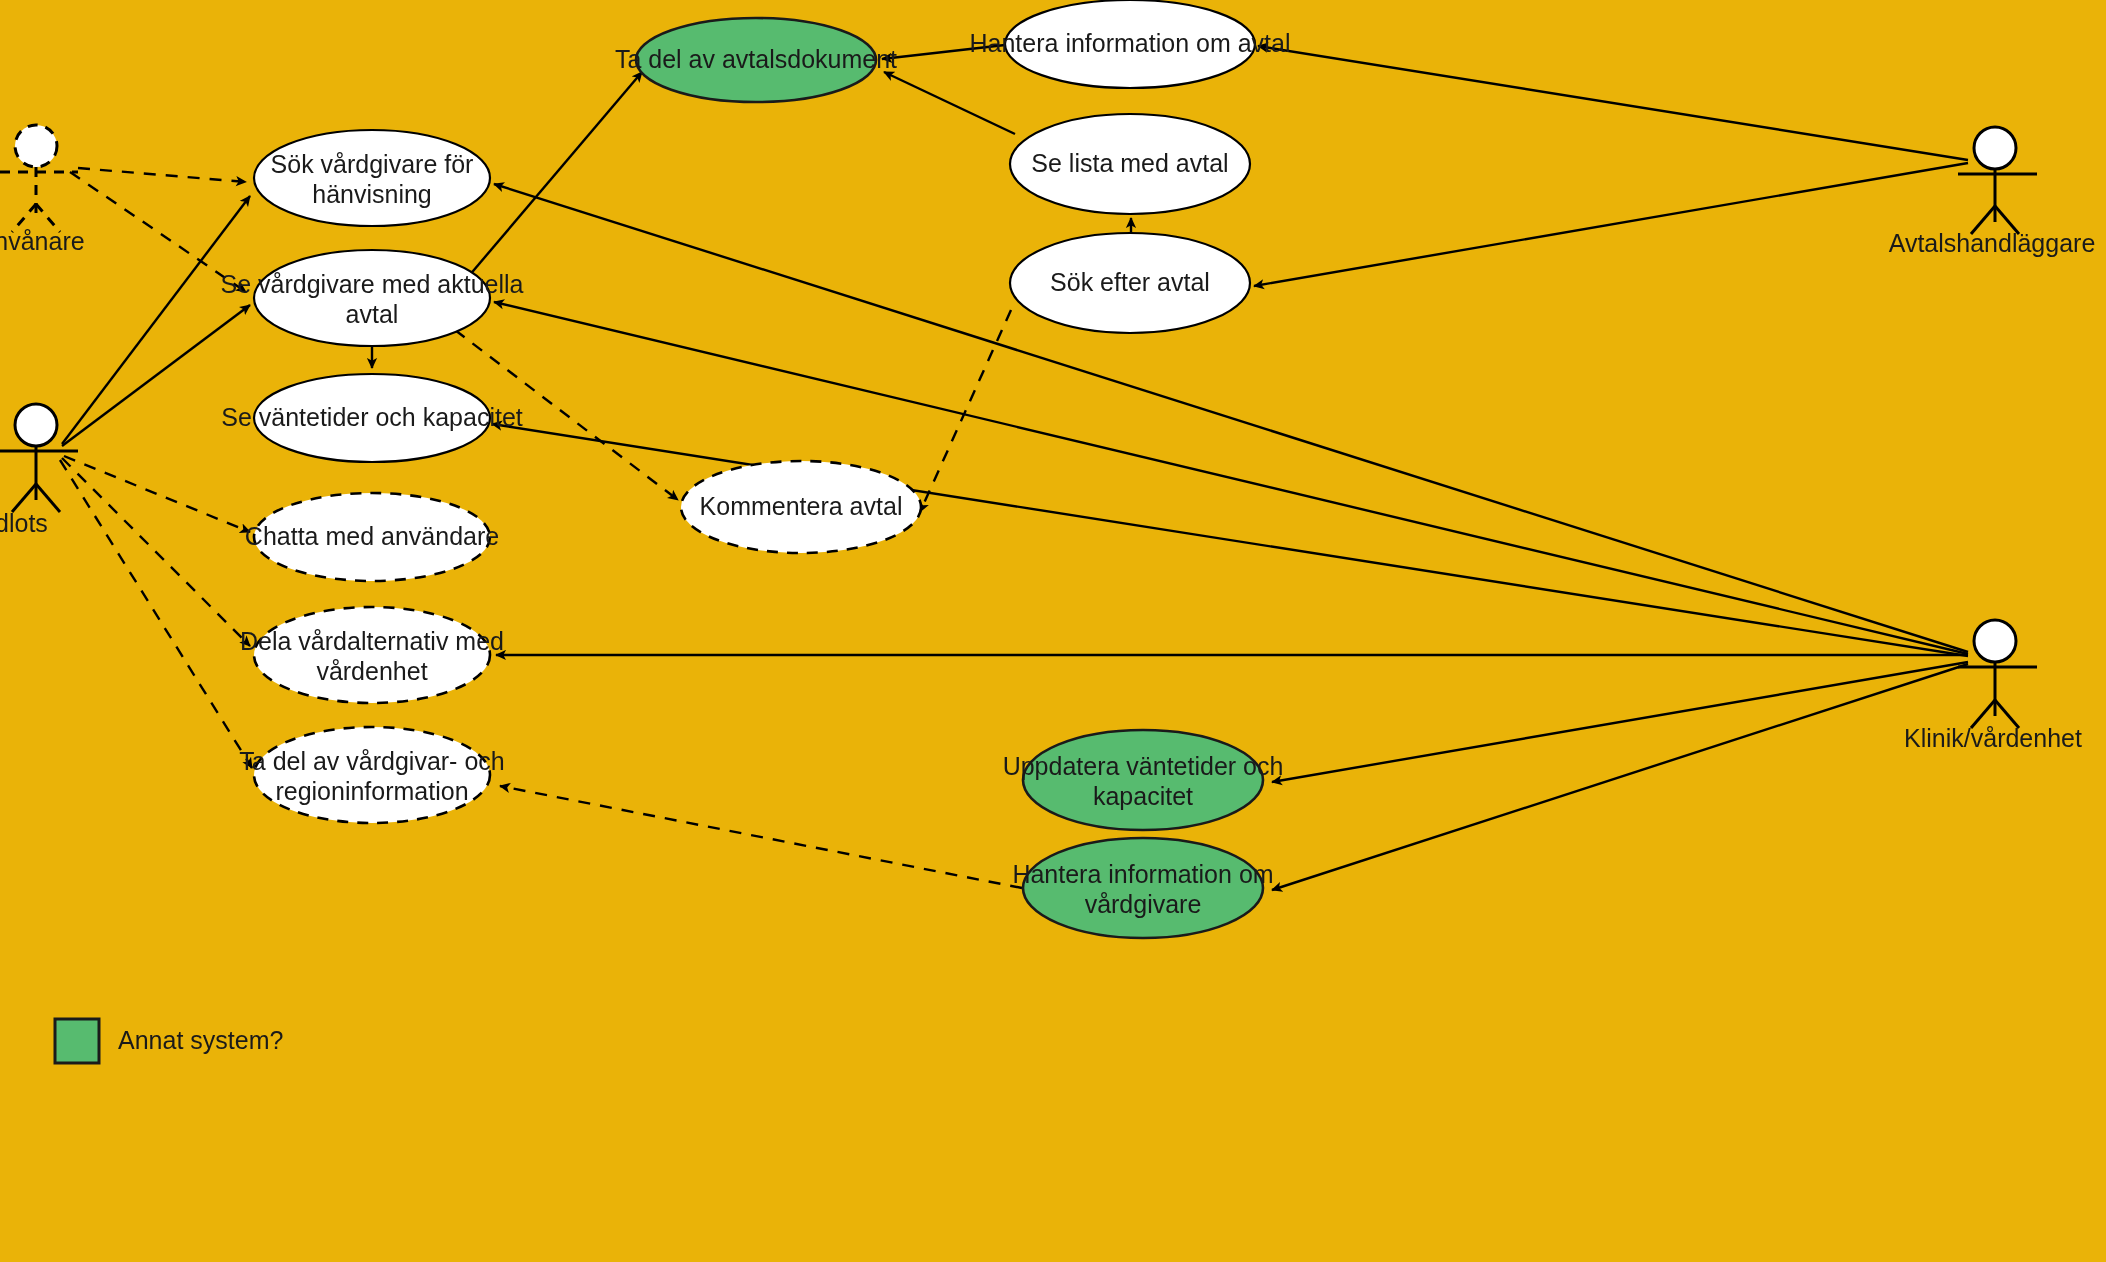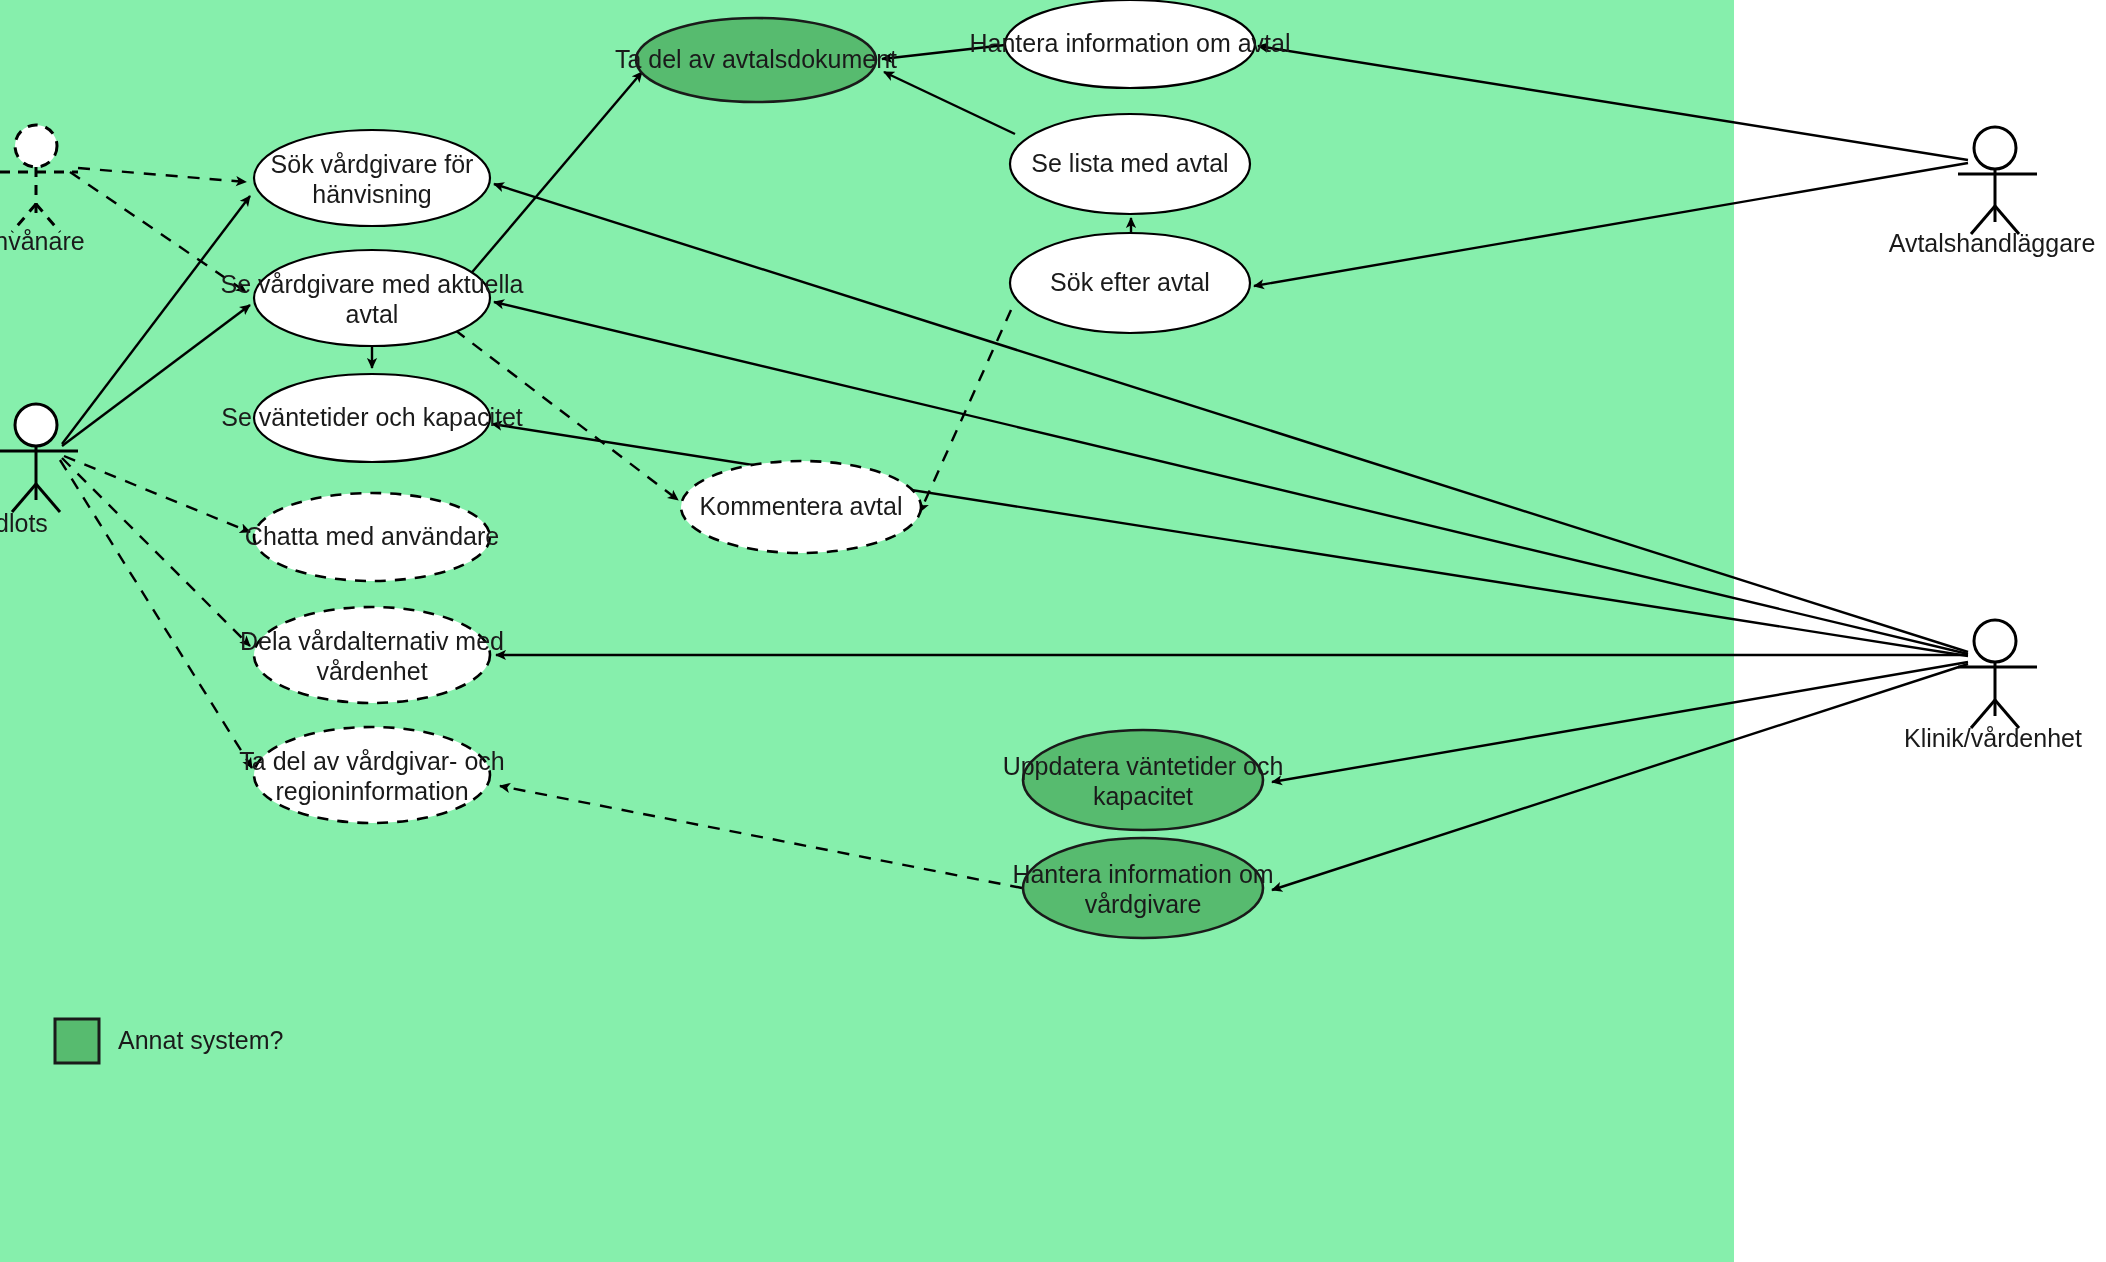--- a/index.html
+++ b/index.html
@@ -8,23 +8,23 @@
     background: #ffffff;
   }
   body {
     width: 2106px;
     height: 1262px;
     font-family: "Liberation Sans", sans-serif;
     overflow: hidden;
   }
   #diagram-root {
     position: relative;
-    width: 1734px;
+    width: 2106px;
     height: 1262px;
-    background: #86efac;
+    background: #eab308;
   }
   svg#uml-canvas {
     display: block;
     width: 2106px;
     height: 1262px;
   }
   .uc-ellipse {
     fill: #ffffff;
     stroke: #000000;
     stroke-width: 2.2;

